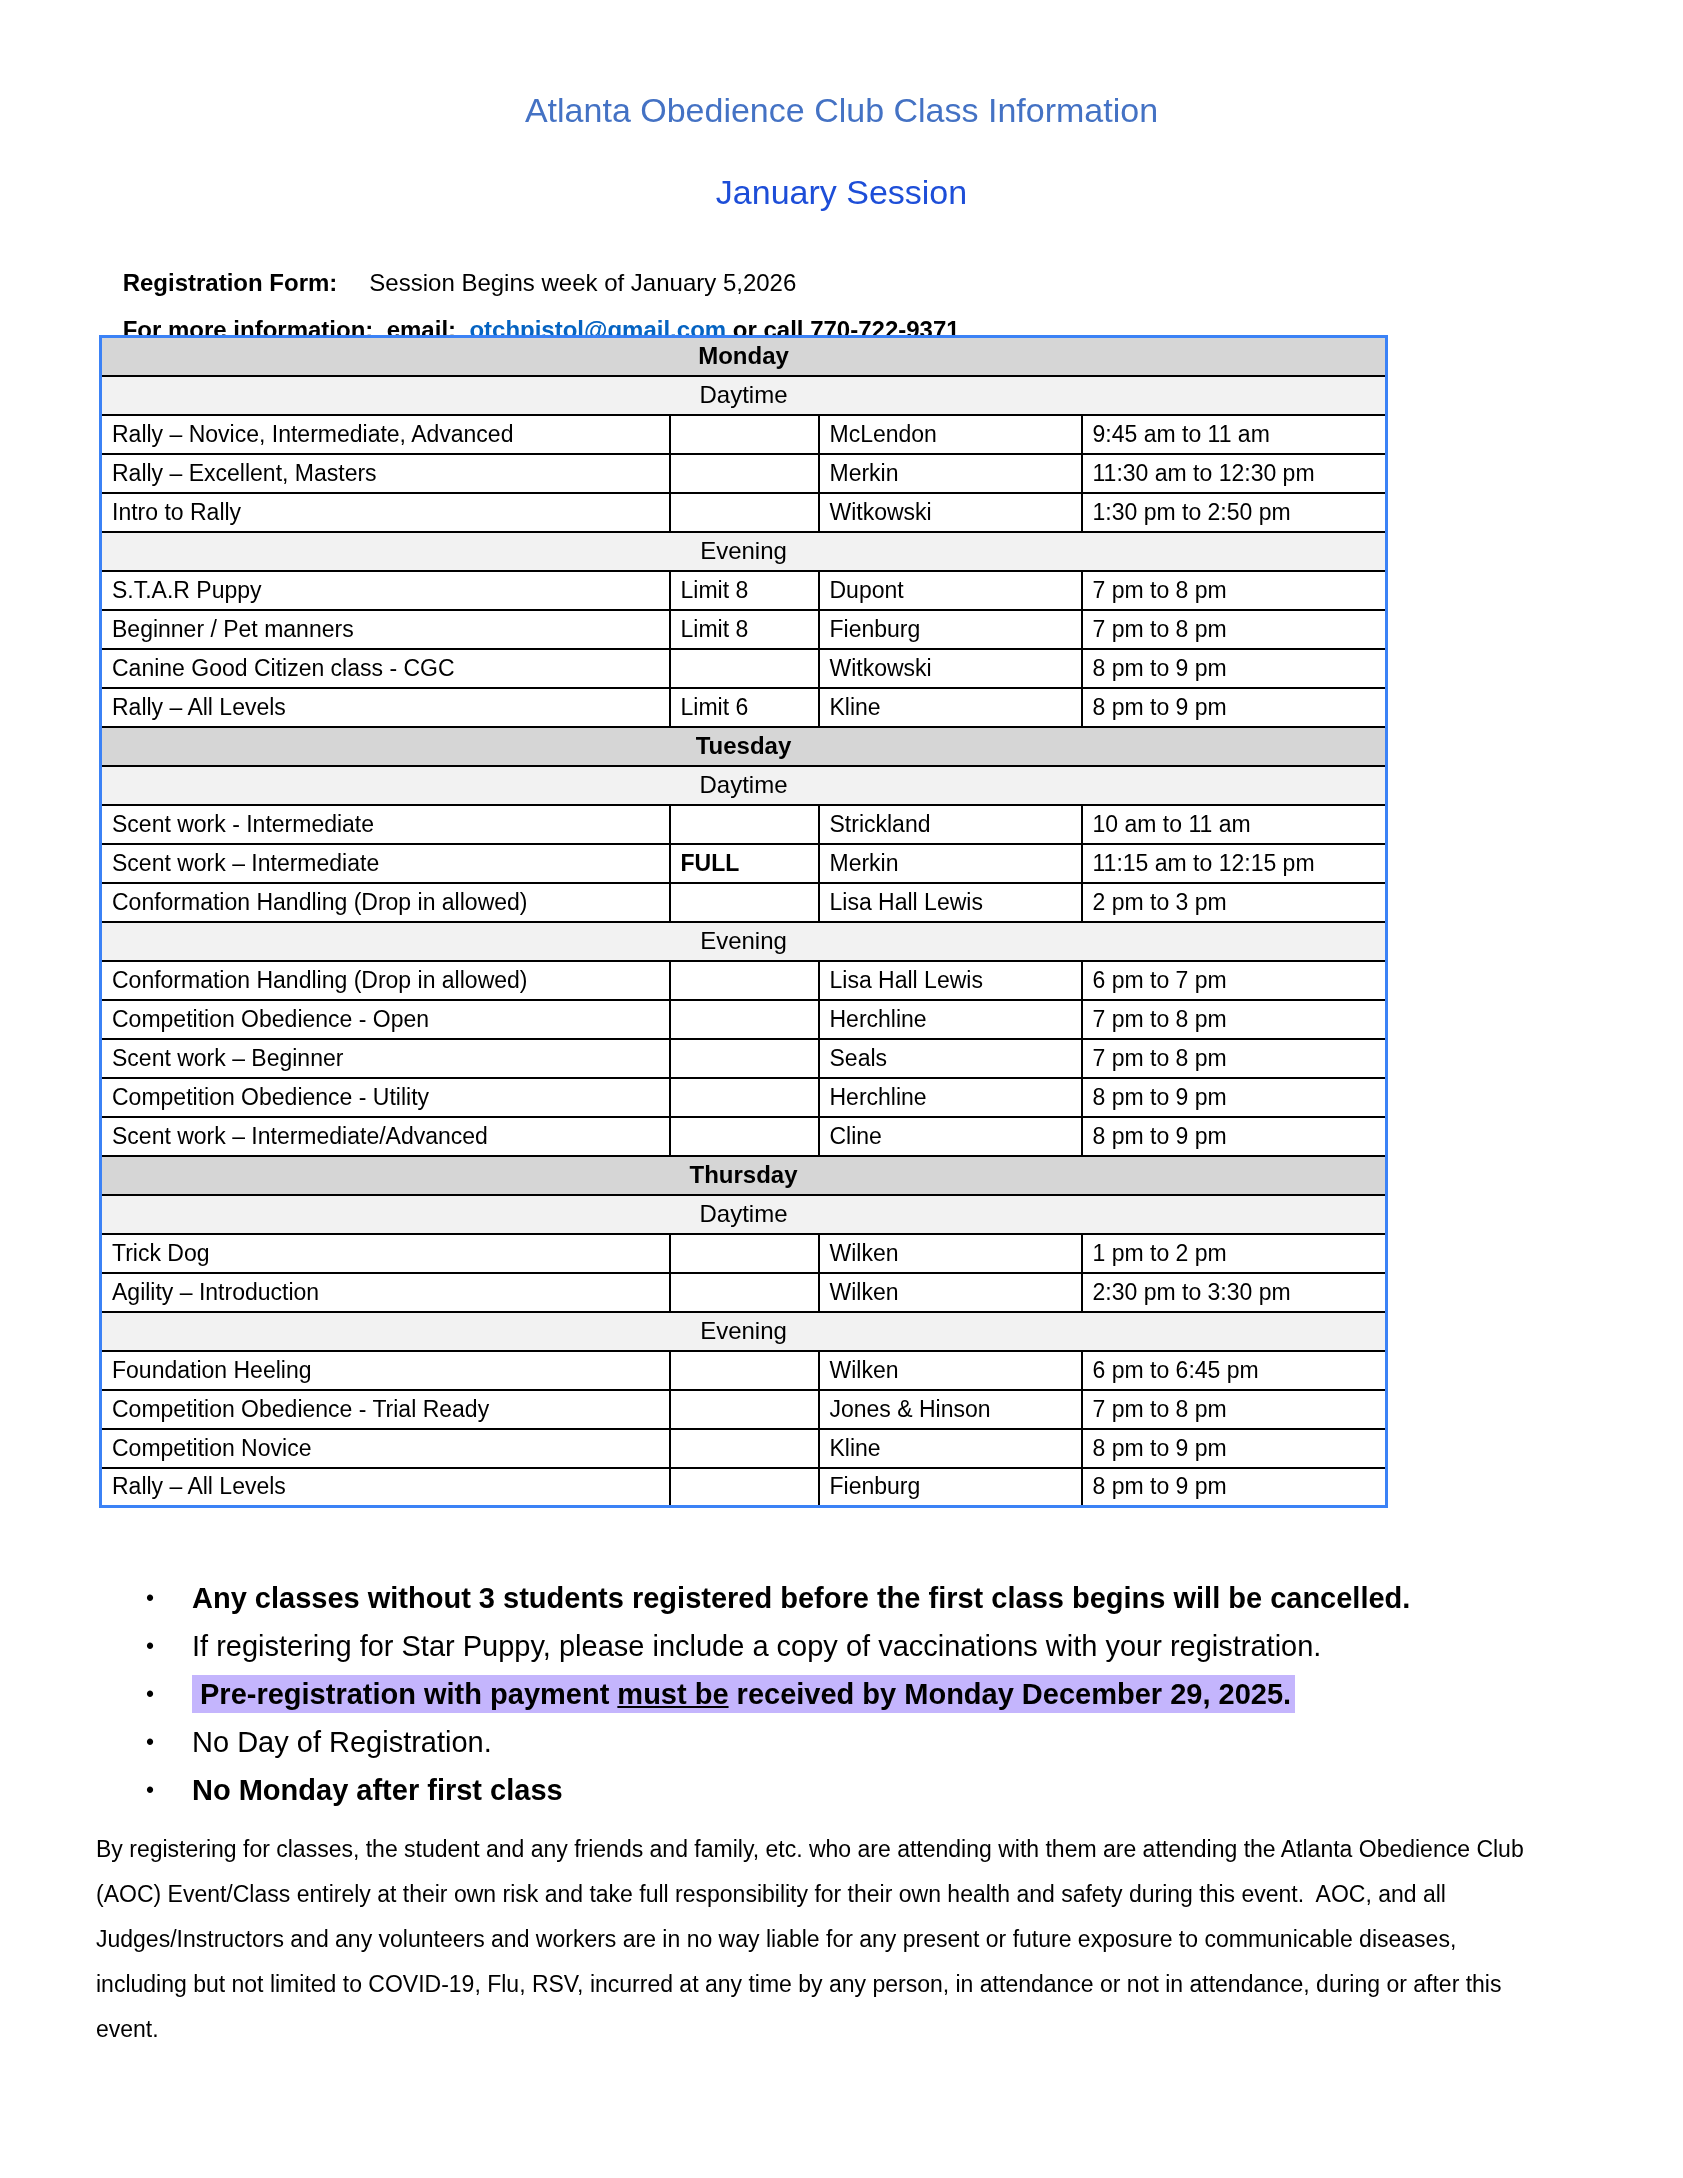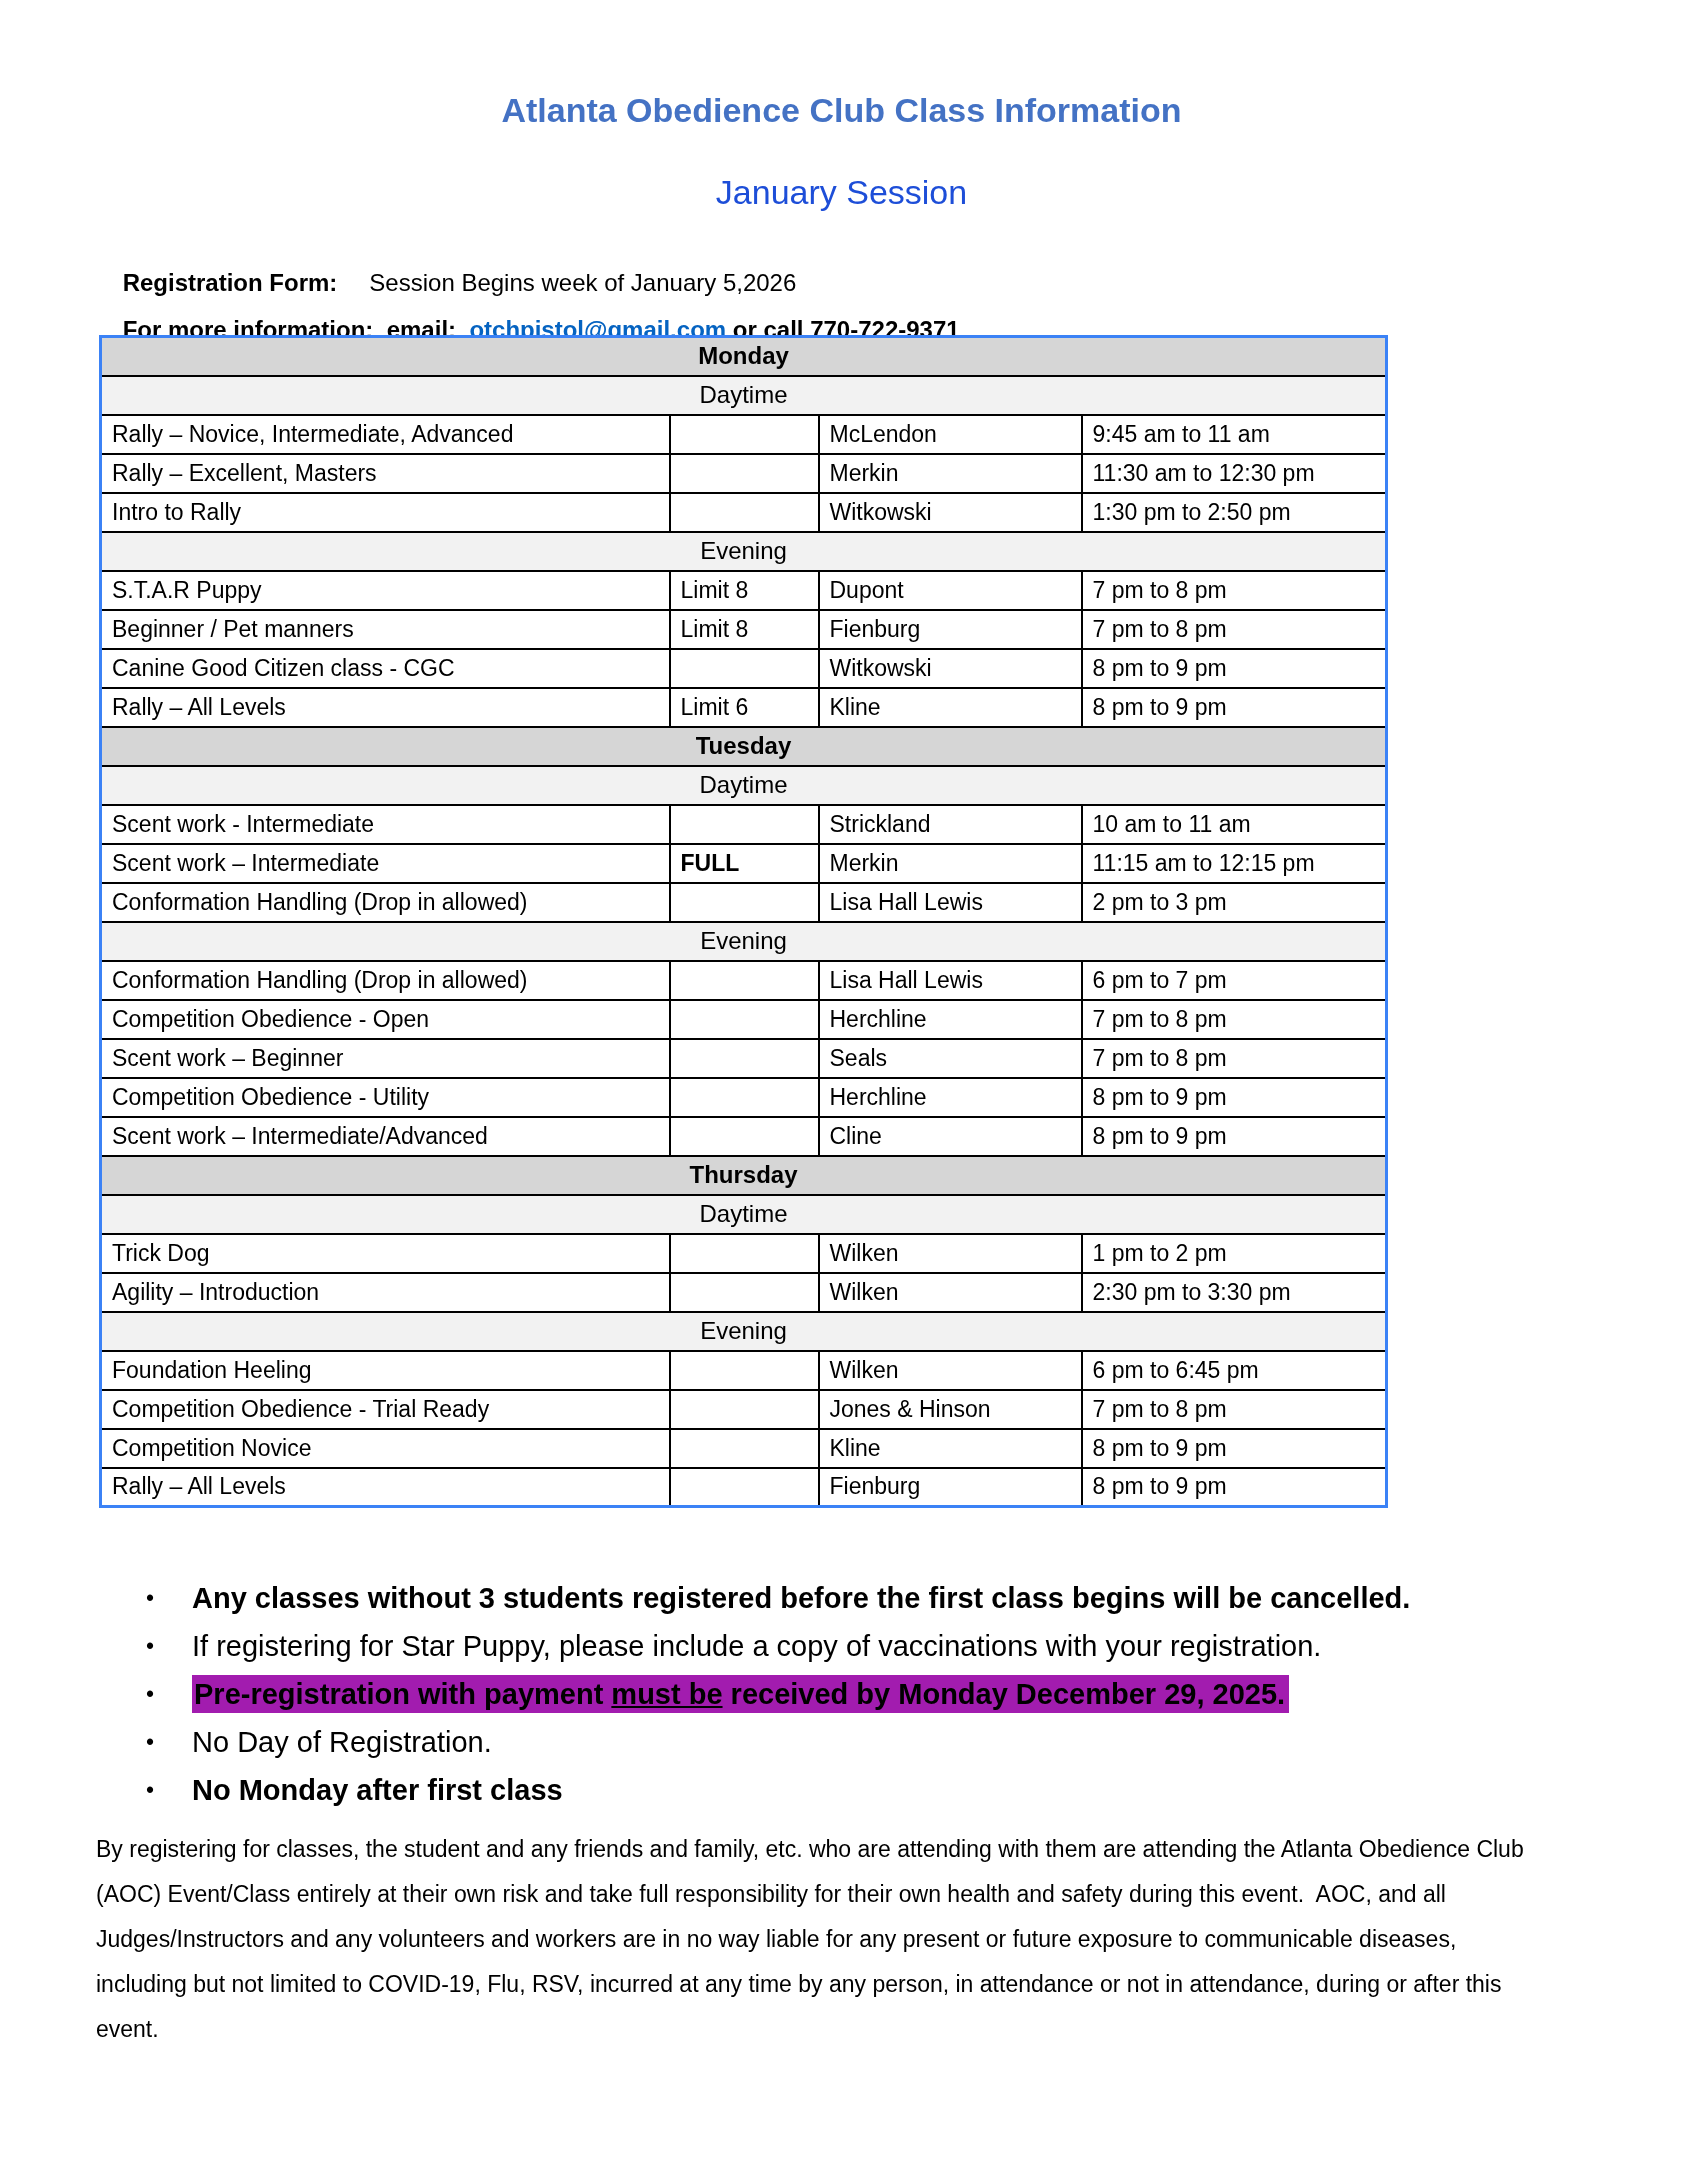--- a/index.html
+++ b/index.html
@@ -7,21 +7,21 @@
   body {
     width: 1683px; height: 2178px;
     font-family: "Liberation Sans", sans-serif;
     color: #000;
     position: relative;
   }
   .page { position: relative; width: 1683px; height: 2178px; background: #fff; overflow: hidden; }
 
   .doc-title {
     position: absolute; top: 91px; left: 0; width: 100%;
-    text-align: center; font-size: 34px; font-weight: 700; color: #4472C4;
+    text-align: center; font-size: 34px; font-weight: 400; color: #4472C4;
   }
   .doc-subtitle {
     position: absolute; top: 173px; left: 0; width: 100%;
     text-align: center; font-size: 34px; font-weight: 400; color: #1d4ed8;
   }
   .reg-line {
     position: absolute; top: 241px; left: 96px;
     font-size: 24px; white-space: pre-wrap;
   }
   .reg-line .label { font-weight: 700; margin-right: 32px; }
@@ -65,21 +65,21 @@
   }
   .notes li {
     position: relative; padding-left: 48px; margin-bottom: 15px;
     font-size: 29px; line-height: 33px;
   }
   .notes li::before {
     content: "\2022";
     position: absolute; left: 2px; top: 0;
     font-size: 23px;
   }
-  .highlight { background: #a21caf; padding: 3px 4px 3px 2px; }
+  .highlight { background: #c4b5fd; padding: 3px 4px 3px 8px; }
   .underline { text-decoration: underline; }
 
   .disclaimer {
     position: absolute; top: 1827px; left: 96px; width: 1453px;
     font-size: 23px; line-height: 45px; white-space: pre-wrap;
   }
 </style>
 </head>
 <body>
 

